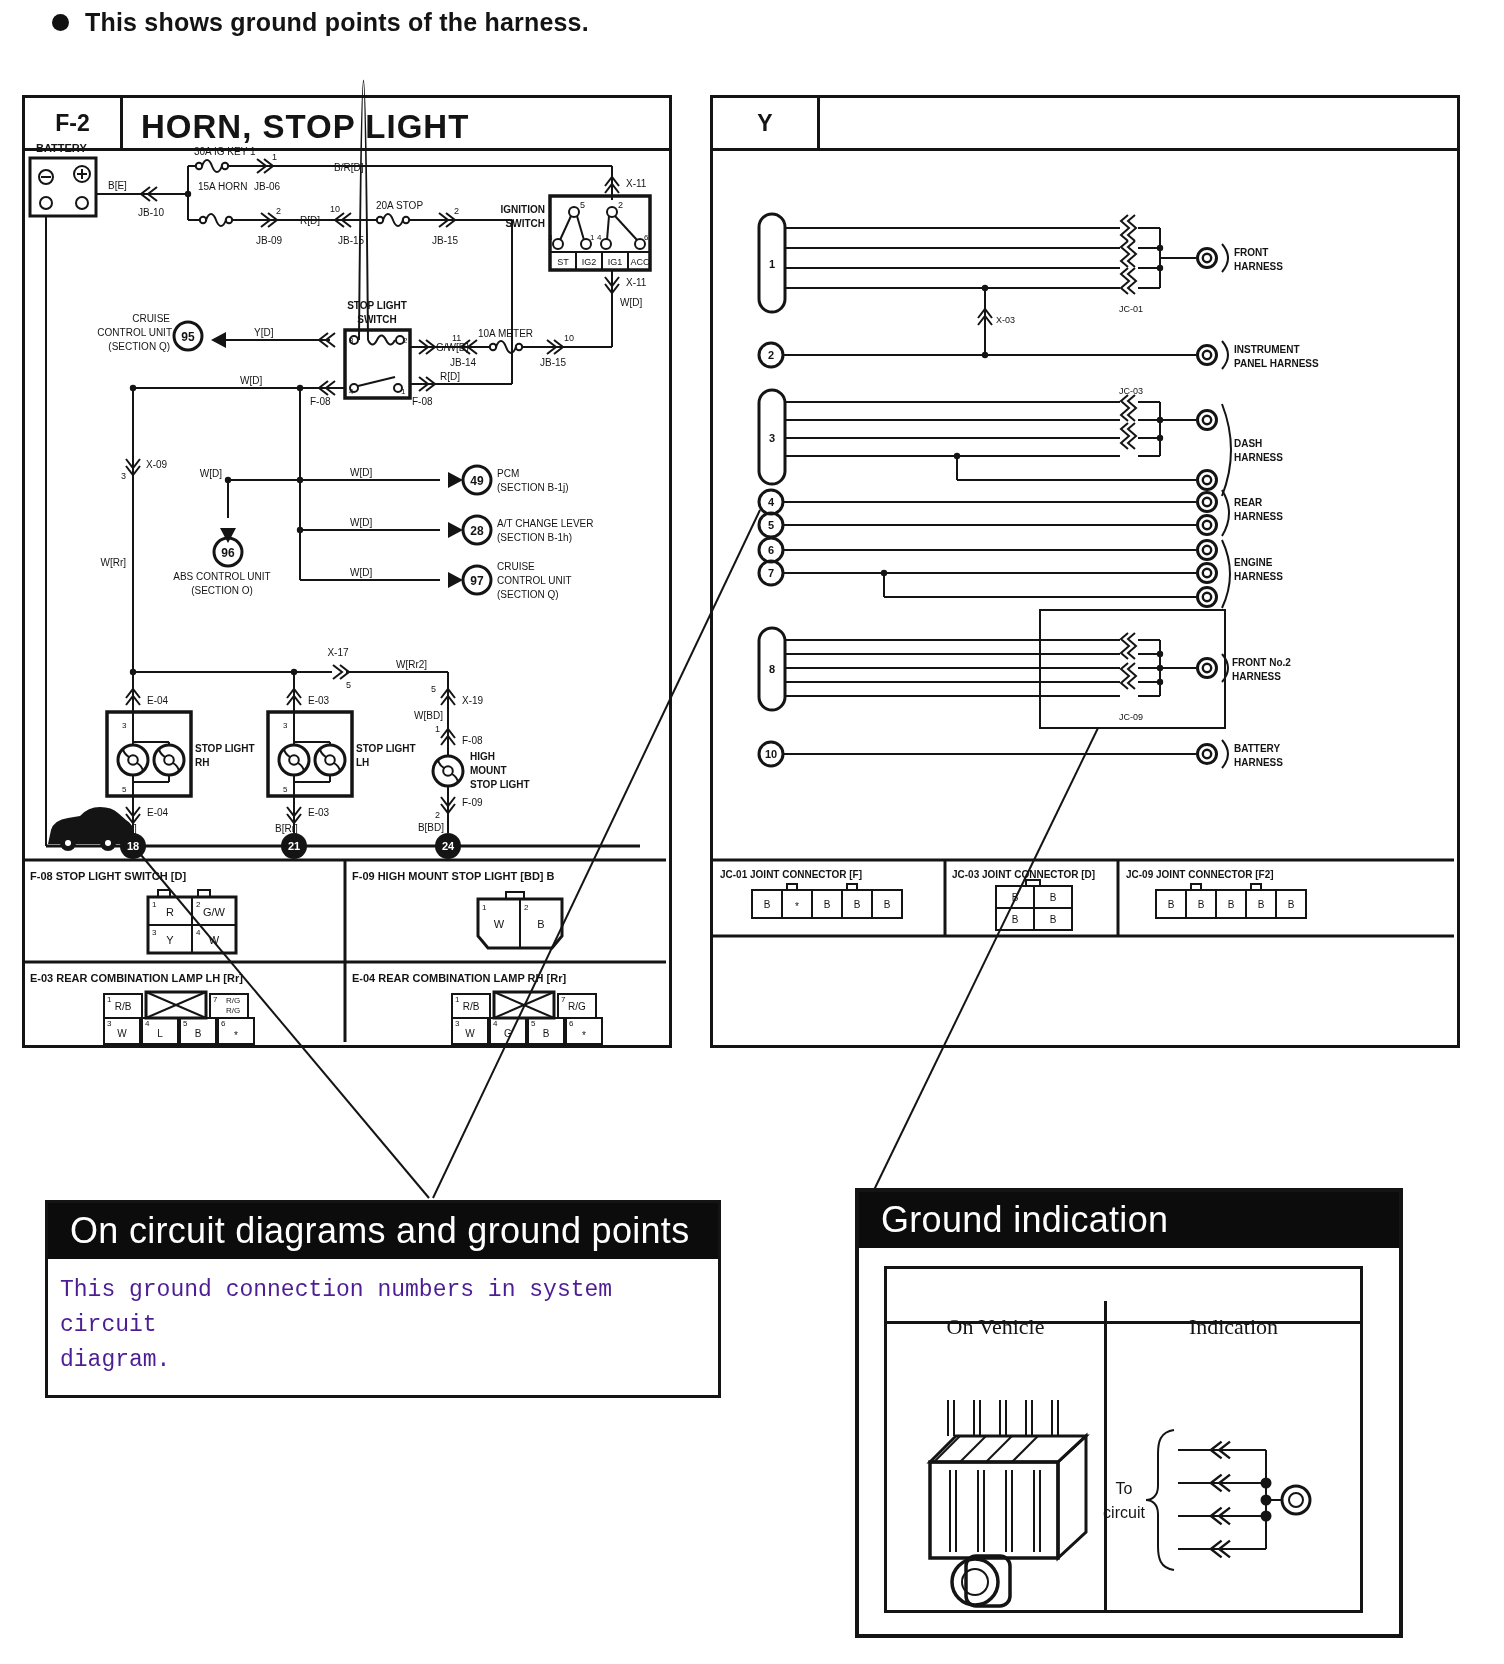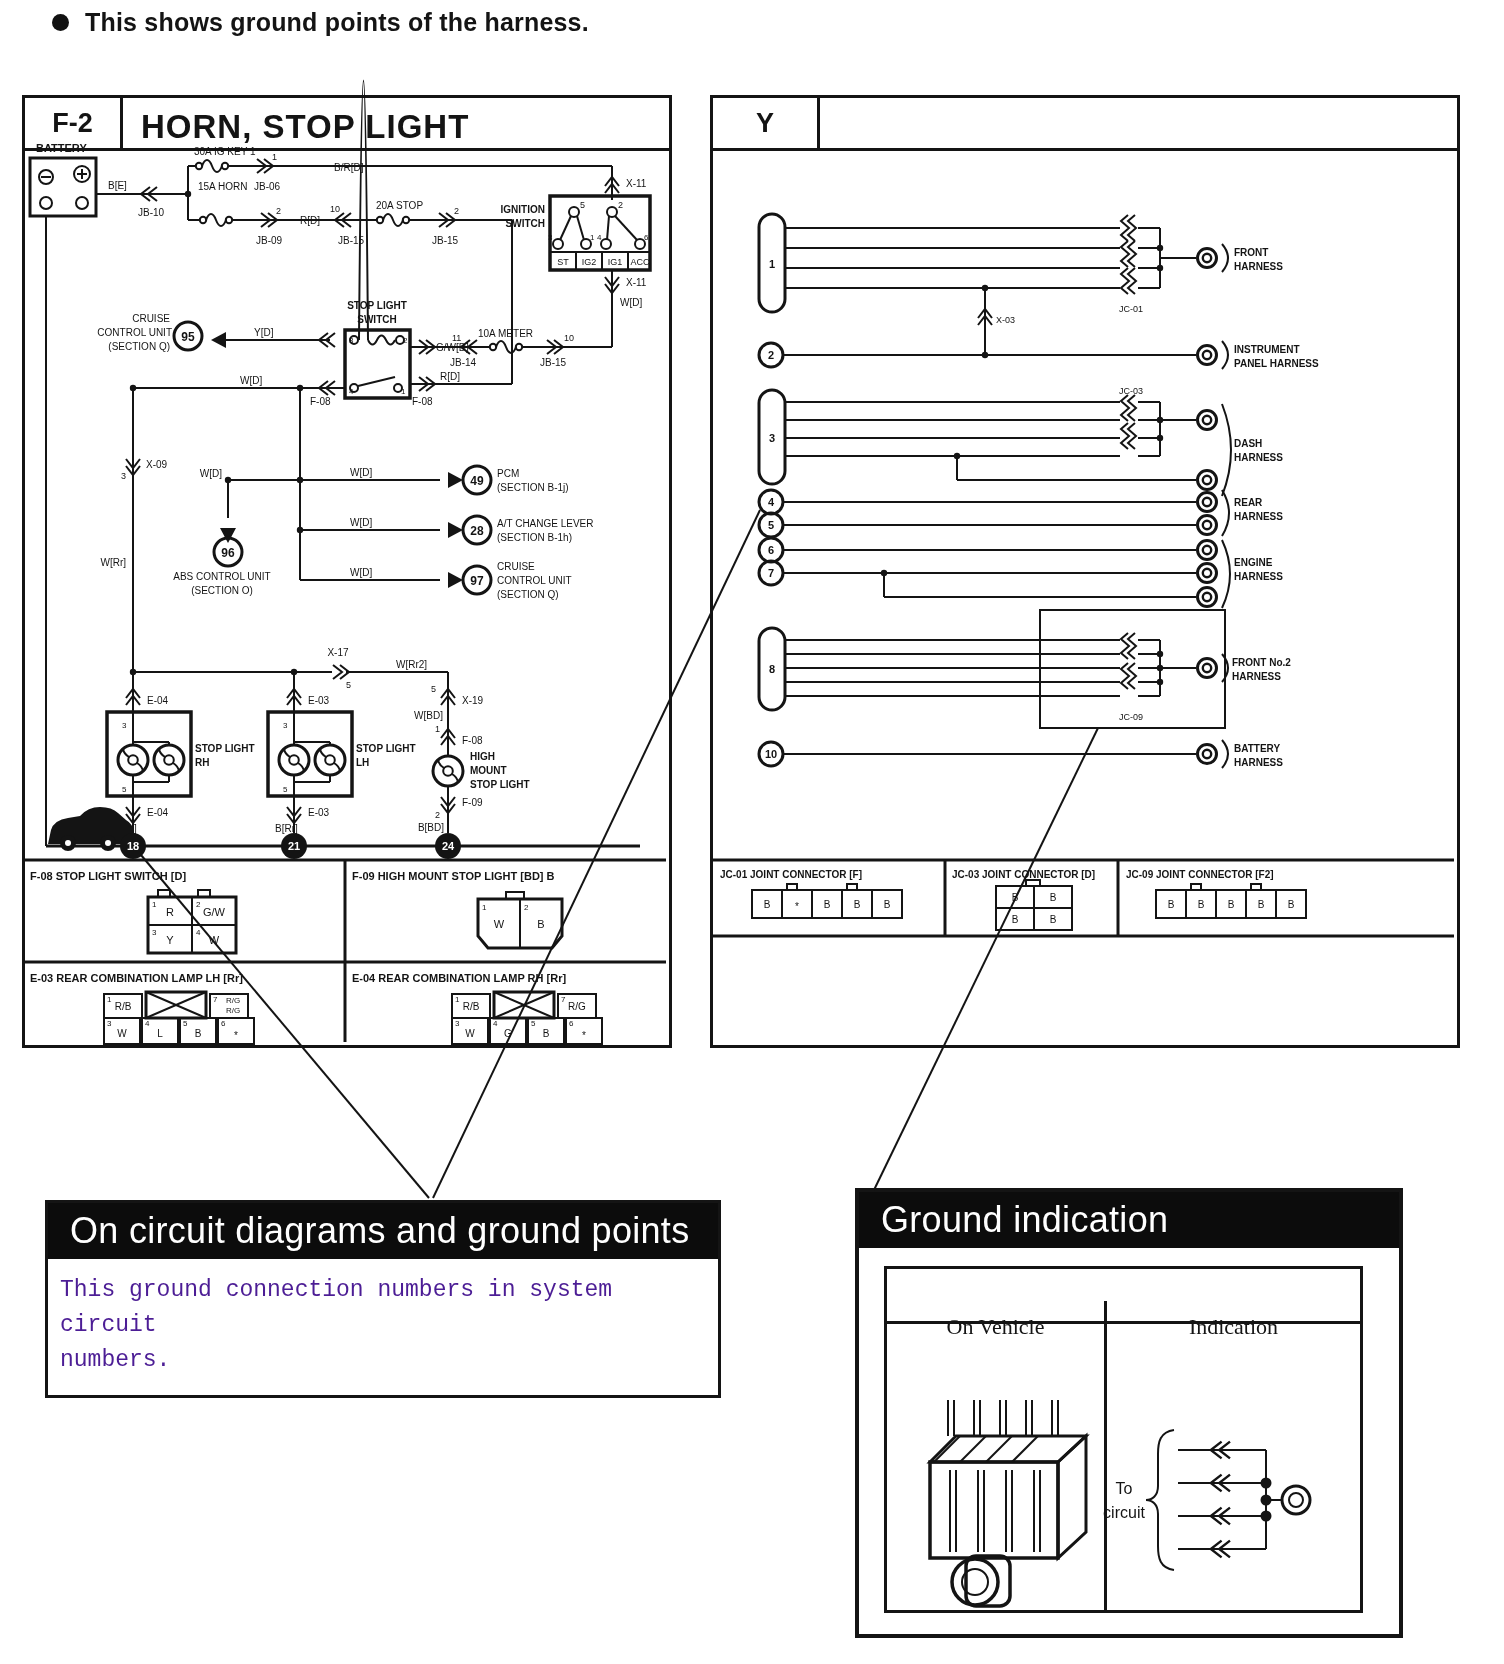--- a/index.html
+++ b/index.html
@@ -7,21 +7,21 @@
   .abs{position:absolute;}
   
   .note-row{left:52px;top:8px;display:flex;align-items:center;gap:16px;}
   .bullet{width:17px;height:17px;border-radius:50%;background:#111;}
   .note-text{font-size:25px;font-weight:600;letter-spacing:.2px;}
   
   .panel{border:3px solid #141414;background:#fff;}
   #lp{left:22px;top:95px;width:644px;height:947px;}
   #rp{left:710px;top:95px;width:744px;height:947px;}
   .phead{position:absolute;left:0;top:0;right:0;height:50px;border-bottom:3px solid #141414;display:flex;}
-  .pcode{border-right:3px solid #141414;display:flex;align-items:center;justify-content:center;font-size:27px;font-weight:700;}
+  .pcode{border-right:3px solid #141414;display:flex;align-items:center;justify-content:center;font-size:23px;font-weight:700;}
   #lp .pcode{width:95px;} #rp .pcode{width:104px;}
   .ptitle{flex:1;display:flex;align-items:center;padding-left:18px;font-size:33px;font-weight:700;letter-spacing:1px;margin-top:8px;}
   
   #c1{left:45px;top:1200px;width:670px;height:192px;border:3px solid #141414;background:#fff;}
   #c2{left:855px;top:1188px;width:540px;height:442px;border:4px solid #141414;background:#fff;}
   .chead{position:absolute;left:0;top:0;right:0;height:56px;background:#0c0c0c;color:#fff;display:flex;align-items:center;padding-left:22px;font-size:36px;letter-spacing:.3px;}
   .cbody{position:absolute;left:0;top:56px;right:0;bottom:0;padding:14px 12px;font-family:Liberation Mono, monospace;font-size:23px;line-height:35px;color:#4c1d95;}
   
   #gtable{left:884px;top:1266px;width:473px;height:341px;border:3px solid #141414;}
   .gthead{position:absolute;left:0;top:0;right:0;height:52px;border-bottom:3px solid #141414;display:flex;}
@@ -60,21 +60,21 @@
   <div id="rp" class="abs panel">
     <div class="phead">
       <div class="pcode">Y</div>
     </div>
   </div>
 
   <div id="c1" class="abs">
     <div class="chead">On circuit diagrams and ground points</div>
     <div class="cbody">
       <div>This ground connection numbers in system circuit</div>
-      <div>numbers.</div>
+      <div>diagram.</div>
     </div>
   </div>
 
   <div id="c2" class="abs">
     <div class="chead">Ground indication</div>
   </div>
   <div id="gtable" class="abs">
     <div class="gthead">
       <div class="gtcell gtc1">On Vehicle</div>
       <div class="gtcell gtc2">Indication</div>

